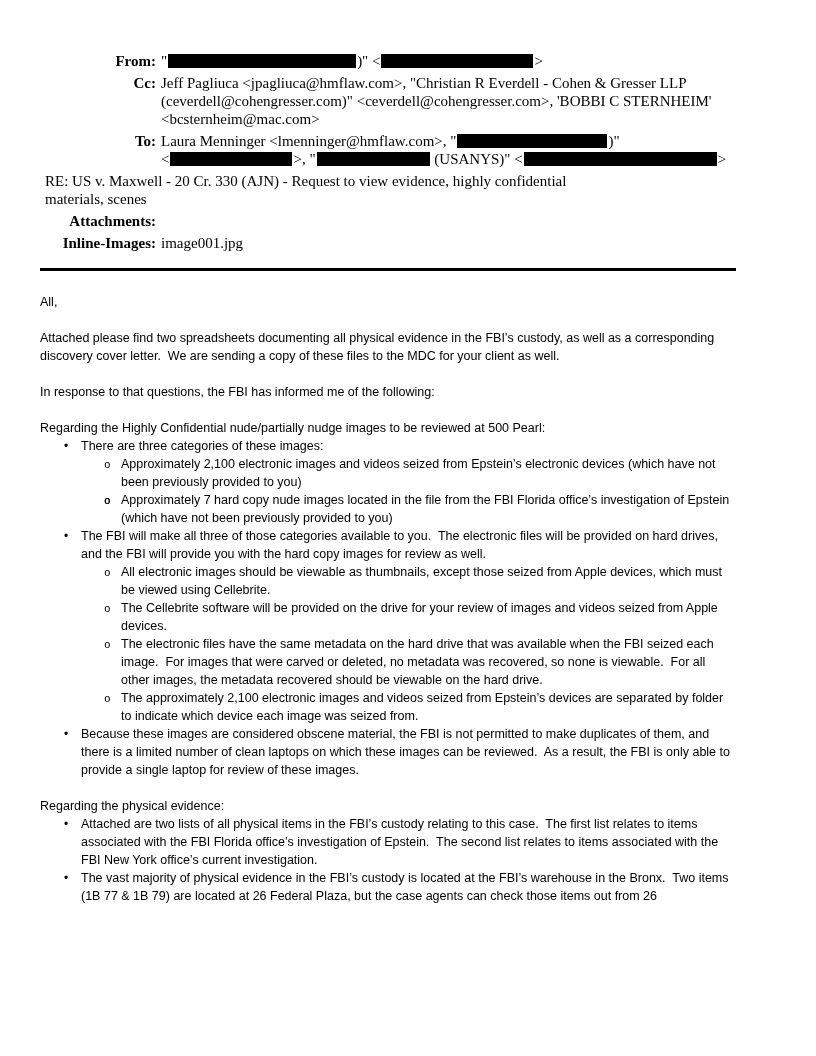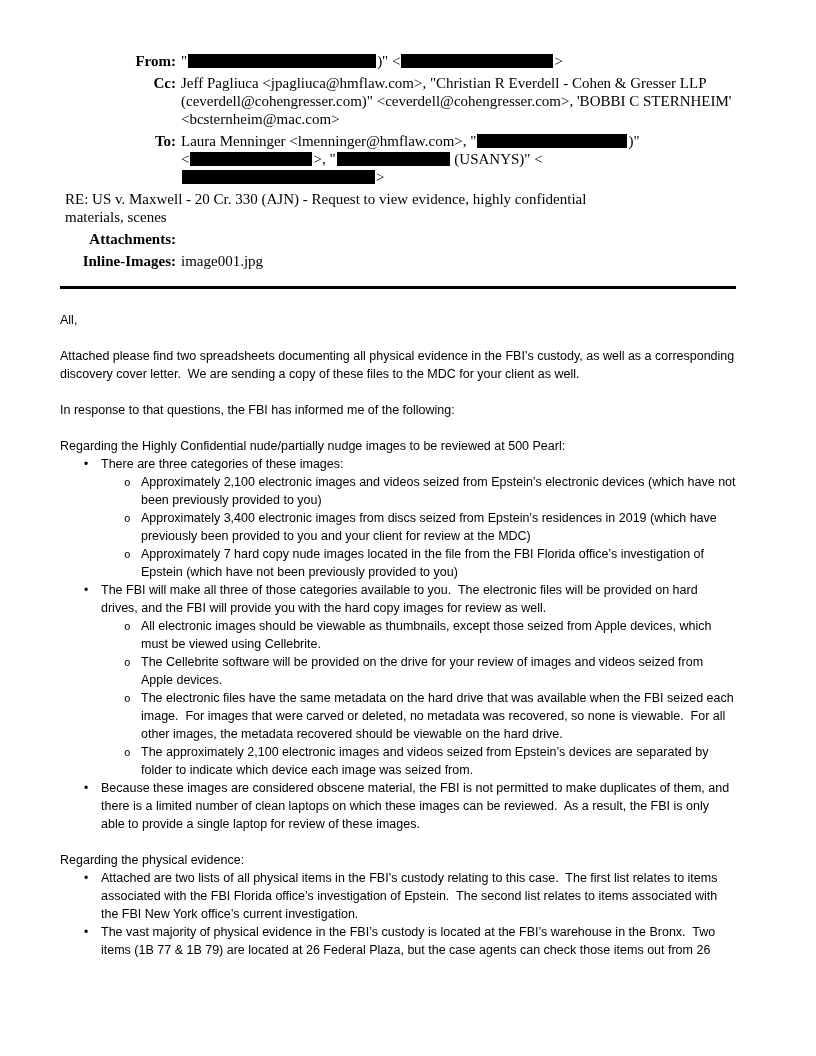--- a/index.html
+++ b/index.html
@@ -1,21 +1,21 @@
 <!DOCTYPE html>
 <html><head>
 <meta charset="utf-8">
 <style>
   * { margin: 0; padding: 0; box-sizing: border-box; }
   html, body { background: #ffffff; }
   body {
     width: 816px; height: 1056px; overflow: hidden;
     color: #000; font-family: "Liberation Serif", serif;
   }
-  .page { width: 780px; height: 1056px; padding: 52px 44px 0 60px; background: #fff; }
+  .page { width: 780px; height: 1056px; padding: 52px 44px 0 40px; background: #fff; }
 
   
   .header { font-size: 15px; line-height: 18px; }
   .field-row { display: flex; margin-bottom: 4px; }
   .field-label { width: 116px; min-width: 116px; text-align: right; font-weight: bold; }
   .field-value { padding-left: 5px; }
   .field-line { min-height: 18px; white-space: pre-wrap; }
   .redaction {
     display: inline-block; height: 14px; background: #000;
     position: relative; top: 2px; margin: 0 1px;
@@ -83,21 +83,21 @@
     </div>
   <hr class="divider">
   <div class="body">
       <div class="para">All,</div>
       <div class="para">Attached please find two spreadsheets documenting all physical evidence in the FBI’s custody, as well as a corresponding discovery cover letter.  We are sending a copy of these files to the MDC for your client as well.</div>
       <div class="para">In response to that questions, the FBI has informed me of the following:</div>
       <div class="para tight">Regarding the Highly Confidential nude/partially nudge images to be reviewed at 500 Pearl:</div>
       <div class="list">
         <div class="list-item l1"><span class="bullet b1">•</span><span class="li-text">There are three categories of these images:</span></div>
         <div class="list-item l2"><span class="bullet b2">o</span><span class="li-text">Approximately 2,100 electronic images and videos seized from Epstein’s electronic devices (which have not been previously provided to you)</span></div>
-        <div class="list-item l2"><span class="bullet b2">o</span><span class="li-text">Approximately 3,400 electronic images from discs seized from Epstein’s residences in 2019 (which have previously been provided to you and your client for review at the MDC)</span></div>
+        <div class="list-item l2"><span class="bullet b2">o</span></div>
         <div class="list-item l2"><span class="bullet b2">o</span><span class="li-text">Approximately 7 hard copy nude images located in the file from the FBI Florida office’s investigation of Epstein (which have not been previously provided to you)</span></div>
         <div class="list-item l1"><span class="bullet b1">•</span><span class="li-text">The FBI will make all three of those categories available to you.  The electronic files will be provided on hard drives, and the FBI will provide you with the hard copy images for review as well.</span></div>
         <div class="list-item l2"><span class="bullet b2">o</span><span class="li-text">All electronic images should be viewable as thumbnails, except those seized from Apple devices, which must be viewed using Cellebrite.</span></div>
         <div class="list-item l2"><span class="bullet b2">o</span><span class="li-text">The Cellebrite software will be provided on the drive for your review of images and videos seized from Apple devices.</span></div>
         <div class="list-item l2"><span class="bullet b2">o</span><span class="li-text">The electronic files have the same metadata on the hard drive that was available when the FBI seized each image.  For images that were carved or deleted, no metadata was recovered, so none is viewable.  For all other images, the metadata recovered should be viewable on the hard drive.</span></div>
         <div class="list-item l2"><span class="bullet b2">o</span><span class="li-text">The approximately 2,100 electronic images and videos seized from Epstein’s devices are separated by folder to indicate which device each image was seized from.</span></div>
         <div class="list-item l1"><span class="bullet b1">•</span><span class="li-text">Because these images are considered obscene material, the FBI is not permitted to make duplicates of them, and there is a limited number of clean laptops on which these images can be reviewed.  As a result, the FBI is only able to provide a single laptop for review of these images.</span></div>
       </div>
       <div class="para tight">Regarding the physical evidence:</div>
       <div class="list">

